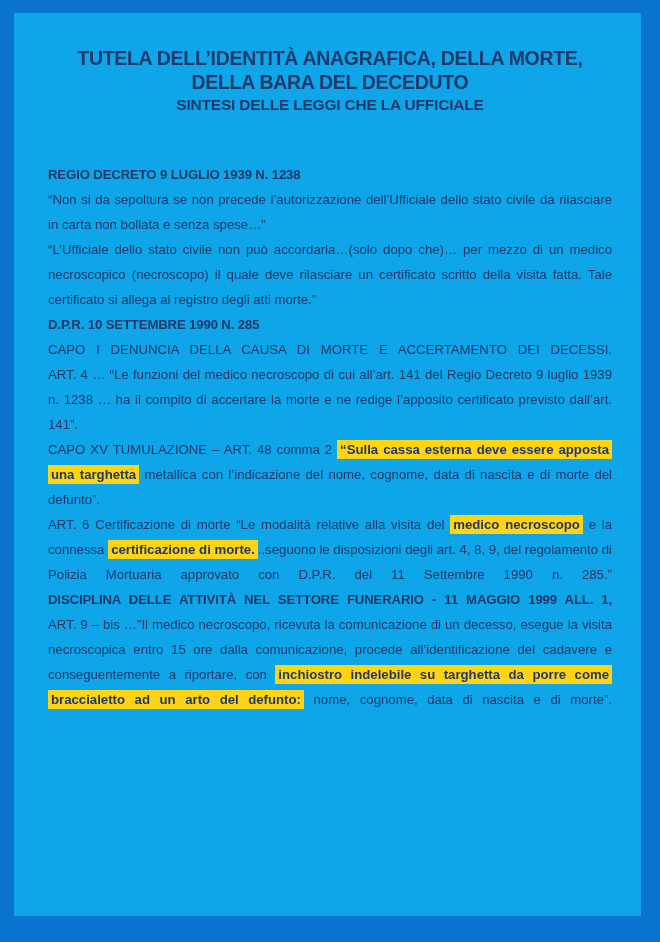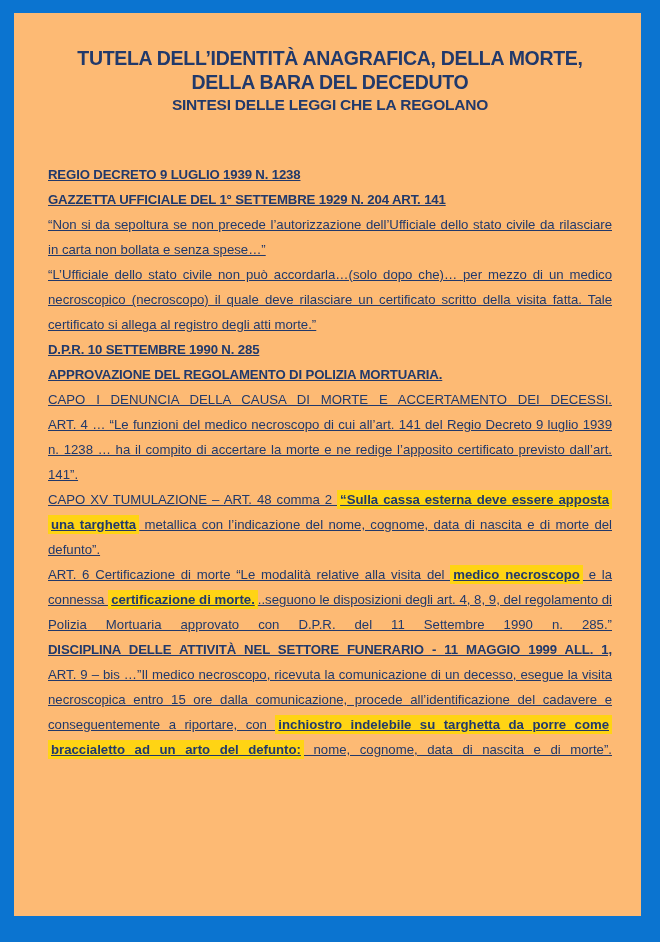--- a/index.html
+++ b/index.html
@@ -7,21 +7,21 @@
     width: 660px; height: 942px;
     background: #ffffff;
     font-family: "Liberation Sans", sans-serif;
   }
   .frame {
     box-sizing: border-box;
     width: 660px; height: 942px;
     border-style: solid;
     border-color: #0b74d0;
     border-width: 13px 19px 26px 14px;
-    background: #fdba74;
+    background: #0ea5e9;
     overflow: hidden;
   }
   .content {
     box-sizing: border-box;
     padding: 33px 29px 0 34px;
     color: #21396b;
   }
   .title-block { text-align: center; }
   .title-line {
     font-weight: bold;
@@ -29,21 +29,21 @@
     line-height: 24px;
     letter-spacing: -0.3px;
     white-space: nowrap;
   }
   .subtitle-line {
     font-weight: bold;
     font-size: 15.5px;
     line-height: 22px;
     letter-spacing: -0.2px;
   }
-  .sections { margin-top: 46px; text-decoration: underline; }
+  .sections { margin-top: 46px; }
   .section + .section { }
   .block {
     margin: 0;
     font-size: 13.2px;
     line-height: 25px;
     text-align: justify;
     color: #21396b;
   }
   .heading {
     font-weight: bold;
@@ -59,32 +59,30 @@
   }
 </style>
 </head>
 <body>
 
 <div class="frame">
   <div class="content">
     <div class="title-block">
       <div class="title-line">TUTELA DELL’IDENTITÀ ANAGRAFICA, DELLA MORTE,</div>
       <div class="title-line">DELLA BARA DEL DECEDUTO</div>
-      <div class="subtitle-line">SINTESI DELLE LEGGI CHE LA REGOLANO</div>
+      <div class="subtitle-line">SINTESI DELLE LEGGI CHE LA UFFICIALE</div>
     </div>
     <div class="sections">
         <section class="section">
           <p class="block heading"><span>REGIO DECRETO 9 LUGLIO 1939 N. 1238</span></p>
-          <p class="block heading"><span>GAZZETTA UFFICIALE DEL 1° SETTEMBRE 1929 N. 204 ART. 141</span></p>
           <p class="block"><span>“Non si da sepoltura se non  precede l’autorizzazione dell’Ufficiale dello stato civile da rilasciare in carta non bollata e senza spese…”</span></p>
           <p class="block"><span>“L’Ufficiale dello stato civile non può accordarla…(solo dopo che)… per mezzo di un medico necroscopico (necroscopo) il quale deve rilasciare un certificato scritto della visita fatta. Tale certificato si allega al registro degli atti morte.”</span></p>
         </section>
         <section class="section">
           <p class="block heading"><span>D.P.R. 10 SETTEMBRE 1990 N. 285</span></p>
-          <p class="block heading"><span>APPROVAZIONE DEL REGOLAMENTO DI POLIZIA MORTUARIA.</span></p>
           <p class="block jlast"><span>CAPO I DENUNCIA DELLA CAUSA DI MORTE E ACCERTAMENTO DEI DECESSI.</span></p>
           <p class="block"><span>ART. 4 … “Le funzioni del medico necroscopo di cui all’art. 141 del Regio Decreto 9 luglio 1939 n. 1238 … ha il compito di accertare la morte e ne redige l’apposito certificato previsto dall’art. 141”.</span></p>
           <p class="block"><span>CAPO XV TUMULAZIONE – ART. 48 comma 2 </span><span class="hl">“Sulla cassa esterna deve essere apposta una targhetta</span><span> metallica con l’indicazione del nome, cognome, data di nascita e di morte del defunto”.</span></p>
         </section>
         <section class="section">
           <p class="block jlast"><span>ART. 6 Certificazione di morte  “Le modalità relative alla visita del </span><span class="hl">medico necroscopo</span><span> e la connessa </span><span class="hl">certificazione di morte.</span><span>..seguono le disposizioni degli art. 4, 8, 9, del regolamento di Polizia Mortuaria approvato con D.P.R. del 11 Settembre 1990 n. 285.”</span></p>
         </section>
         <section class="section">
           <p class="block heading jlast"><span>DISCIPLINA DELLE ATTIVITÀ NEL SETTORE FUNERARIO - 11 MAGGIO 1999 ALL. 1,</span></p>
           <p class="block jlast"><span>ART. 9 – bis  …”Il medico necroscopo, ricevuta la comunicazione di un decesso, esegue la visita necroscopica entro 15 ore dalla comunicazione, procede all’identificazione del cadavere e conseguentemente a riportare, con </span><span class="hl">inchiostro indelebile su targhetta da porre come braccialetto ad un arto del defunto:</span><span> nome, cognome, data di nascita e di morte”.</span></p>

